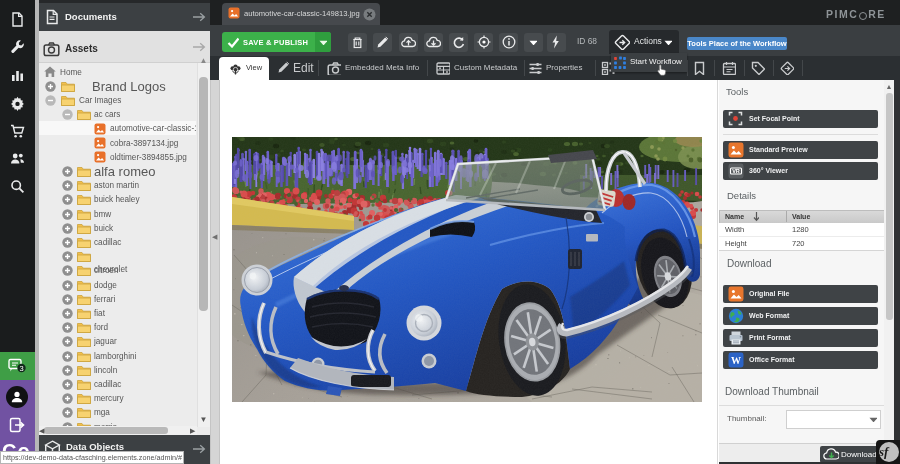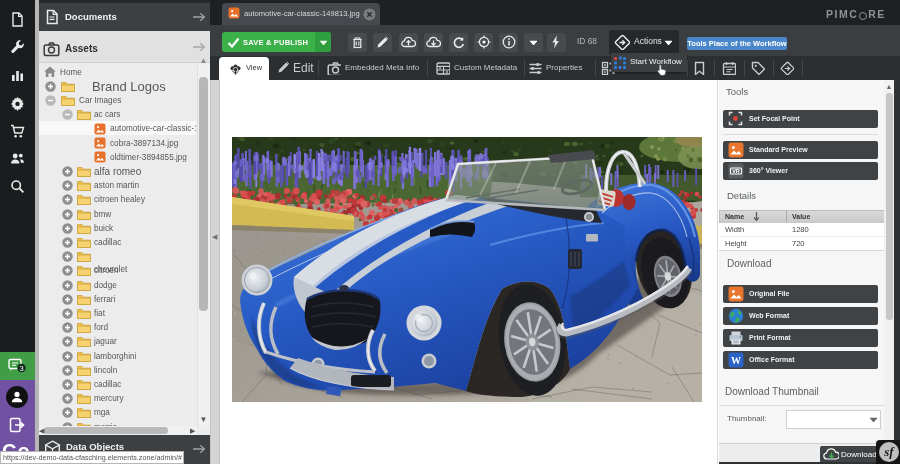--- a/index.html
+++ b/index.html
@@ -177,21 +177,21 @@
       <circle cx="5.5" cy="5.5" r="5.2" fill="#8f8f8f"></circle>
       <path d="M5.5 3v5M3 5.5h5" stroke="#fff" stroke-width="1.4"></path>
     </svg>
   </div>
 <div style="position:absolute;left:77px;top:165.9px">
     <svg width="14" height="11" viewBox="0 0 14 11" style="" xmlns="http://www.w3.org/2000/svg">
       <path d="M0.5 1.5h4.5l1.3 1.7h7.2v7.3H0.5z" fill="#f3c04c" stroke="#caa23c" stroke-width="0.8"></path>
       <path d="M0.5 4h13v6.5H0.5z" fill="#f7d270" stroke="#caa23c" stroke-width="0.8"></path>
     </svg>
   </div>
-<div style="position:absolute;left:94px;top:164.9px;width:102px;height:14px;overflow:hidden;color:#575757;font-size:10px;line-height:14px;white-space:nowrap">alfa romeo</div>
+<div style="position:absolute;left:94px;top:164.9px;width:102px;height:14px;overflow:hidden;color:#575757;font-size:13px;line-height:14px;white-space:nowrap">alfa romeo</div>
 <div style="position:absolute;left:62px;top:180.1px">
     <svg width="11" height="11" viewBox="0 0 11 11" style="" xmlns="http://www.w3.org/2000/svg">
       <circle cx="5.5" cy="5.5" r="5.2" fill="#8f8f8f"></circle>
       <path d="M5.5 3v5M3 5.5h5" stroke="#fff" stroke-width="1.4"></path>
     </svg>
   </div>
 <div style="position:absolute;left:77px;top:180.1px">
     <svg width="14" height="11" viewBox="0 0 14 11" style="" xmlns="http://www.w3.org/2000/svg">
       <path d="M0.5 1.5h4.5l1.3 1.7h7.2v7.3H0.5z" fill="#f3c04c" stroke="#caa23c" stroke-width="0.8"></path>
       <path d="M0.5 4h13v6.5H0.5z" fill="#f7d270" stroke="#caa23c" stroke-width="0.8"></path>
@@ -203,21 +203,21 @@
       <circle cx="5.5" cy="5.5" r="5.2" fill="#8f8f8f"></circle>
       <path d="M5.5 3v5M3 5.5h5" stroke="#fff" stroke-width="1.4"></path>
     </svg>
   </div>
 <div style="position:absolute;left:77px;top:194.3px">
     <svg width="14" height="11" viewBox="0 0 14 11" style="" xmlns="http://www.w3.org/2000/svg">
       <path d="M0.5 1.5h4.5l1.3 1.7h7.2v7.3H0.5z" fill="#f3c04c" stroke="#caa23c" stroke-width="0.8"></path>
       <path d="M0.5 4h13v6.5H0.5z" fill="#f7d270" stroke="#caa23c" stroke-width="0.8"></path>
     </svg>
   </div>
-<div style="position:absolute;left:94px;top:193.3px;width:102px;height:14px;overflow:hidden;color:#575757;font-size:8.2px;line-height:14px;white-space:nowrap">citroen healey</div>
+<div style="position:absolute;left:94px;top:193.3px;width:102px;height:14px;overflow:hidden;color:#575757;font-size:8.2px;line-height:14px;white-space:nowrap">buick healey</div>
 <div style="position:absolute;left:62px;top:208.5px">
     <svg width="11" height="11" viewBox="0 0 11 11" style="" xmlns="http://www.w3.org/2000/svg">
       <circle cx="5.5" cy="5.5" r="5.2" fill="#8f8f8f"></circle>
       <path d="M5.5 3v5M3 5.5h5" stroke="#fff" stroke-width="1.4"></path>
     </svg>
   </div>
 <div style="position:absolute;left:77px;top:208.5px">
     <svg width="14" height="11" viewBox="0 0 14 11" style="" xmlns="http://www.w3.org/2000/svg">
       <path d="M0.5 1.5h4.5l1.3 1.7h7.2v7.3H0.5z" fill="#f3c04c" stroke="#caa23c" stroke-width="0.8"></path>
       <path d="M0.5 4h13v6.5H0.5z" fill="#f7d270" stroke="#caa23c" stroke-width="0.8"></path>
@@ -2242,13 +2242,13 @@
       <path d="M8.5 6.5v5M6.3 9.4l2.2 2.2 2.2-2.2" fill="none" stroke="#3fae4e" stroke-width="1.4"></path>
     </svg>
   </div>
 <div style="position:absolute;left:841px;top:449px;color:#fff;font-size:8px;line-height:12px">Download</div>
 <div style="position:absolute;left:719px;top:462px;width:181px;height:2px;background:#2f3133"></div>
 <div style="position:absolute;left:884px;top:80px;width:10px;height:384px;background:#f1f1f1"></div>
 <div style="position:absolute;left:885px;top:82px;width:8px;height:9px;color:#666;font-size:7px;line-height:9px;text-align:center">▲</div>
 <div style="position:absolute;left:885.5px;top:93px;width:7px;height:227px;background:#c6c6c6;border-radius:3px"></div>
 <div style="position:absolute;left:894px;top:80px;width:6px;height:384px;background:#303234"></div>
 <div style="position:absolute;left:876px;top:440px;width:24px;height:24px;background:#151515;border-radius:4px 0 0 0"></div>
-<div style="position:absolute;left:879px;top:442px;width:20px;height:20px;border-radius:50%;background:#bfbfbf;text-align:center;font-family:'Liberation Serif',serif;font-style:italic;font-weight:bold;font-size:13px;line-height:19px;color:#1a1a1a">sf</div>
+<div style="position:absolute;left:879px;top:442px;width:20px;height:20px;border-radius:50%;background:#bfbfbf;font-family:'Liberation Serif',serif;font-style:italic;font-weight:bold;font-size:13px;line-height:19px;color:#1a1a1a">sf</div>
 <div style="position:absolute;left:0;top:451px;width:184px;height:13px;background:#fff;border:1px solid #b5b5b5;color:#555;font-size:7.2px;line-height:11px;white-space:nowrap;overflow:hidden;padding-left:2px">https://dev-demo-data-cfasching.elements.zone/admin/#</div>
 </body></html>

